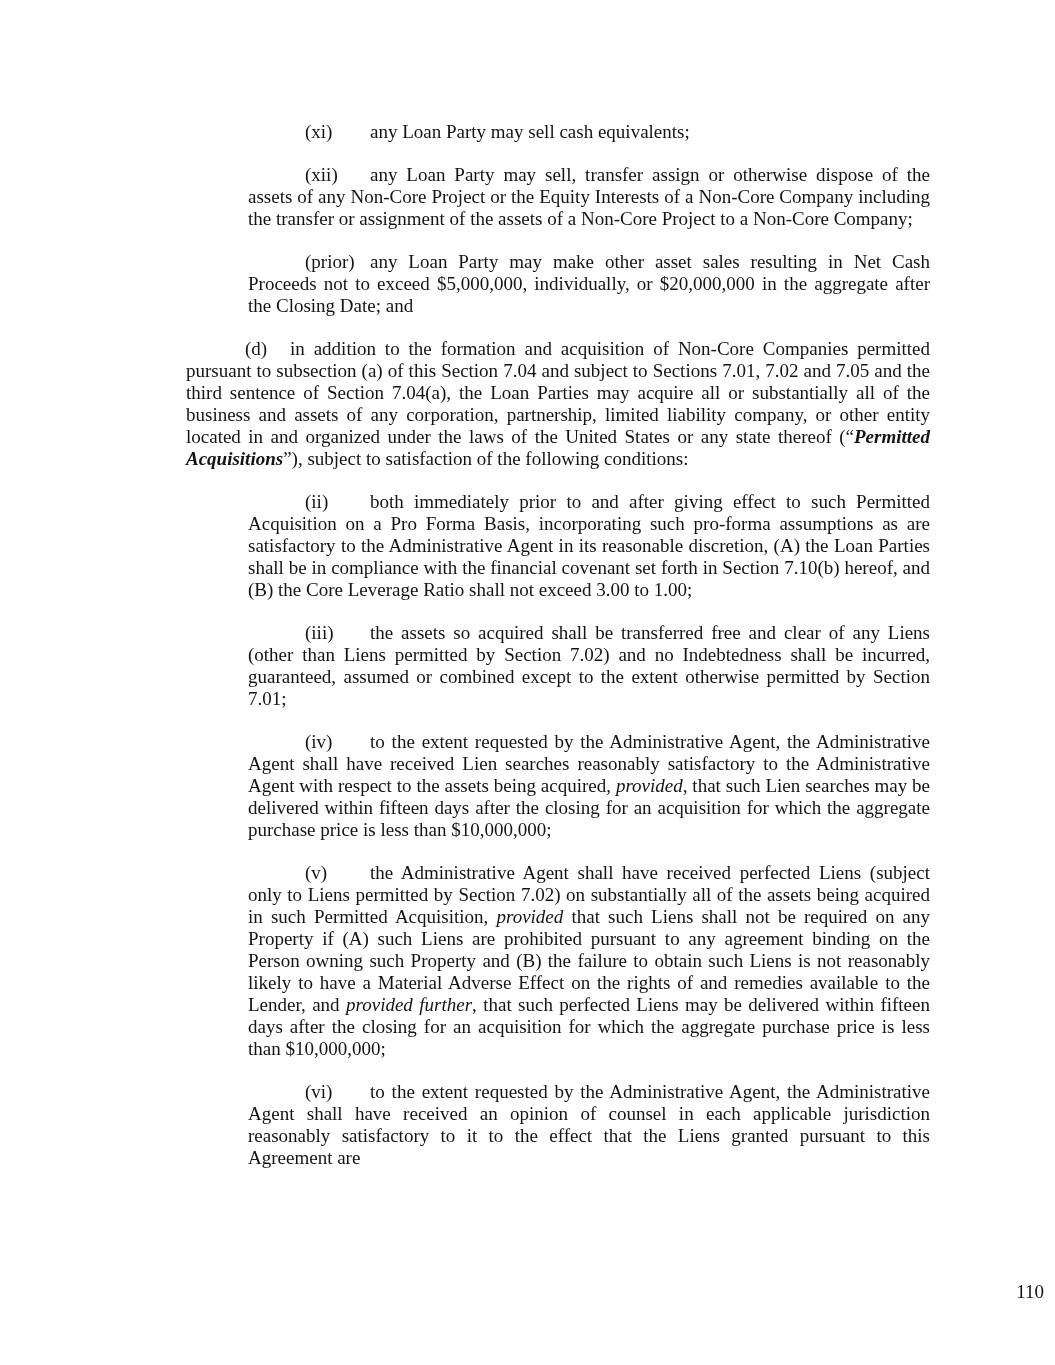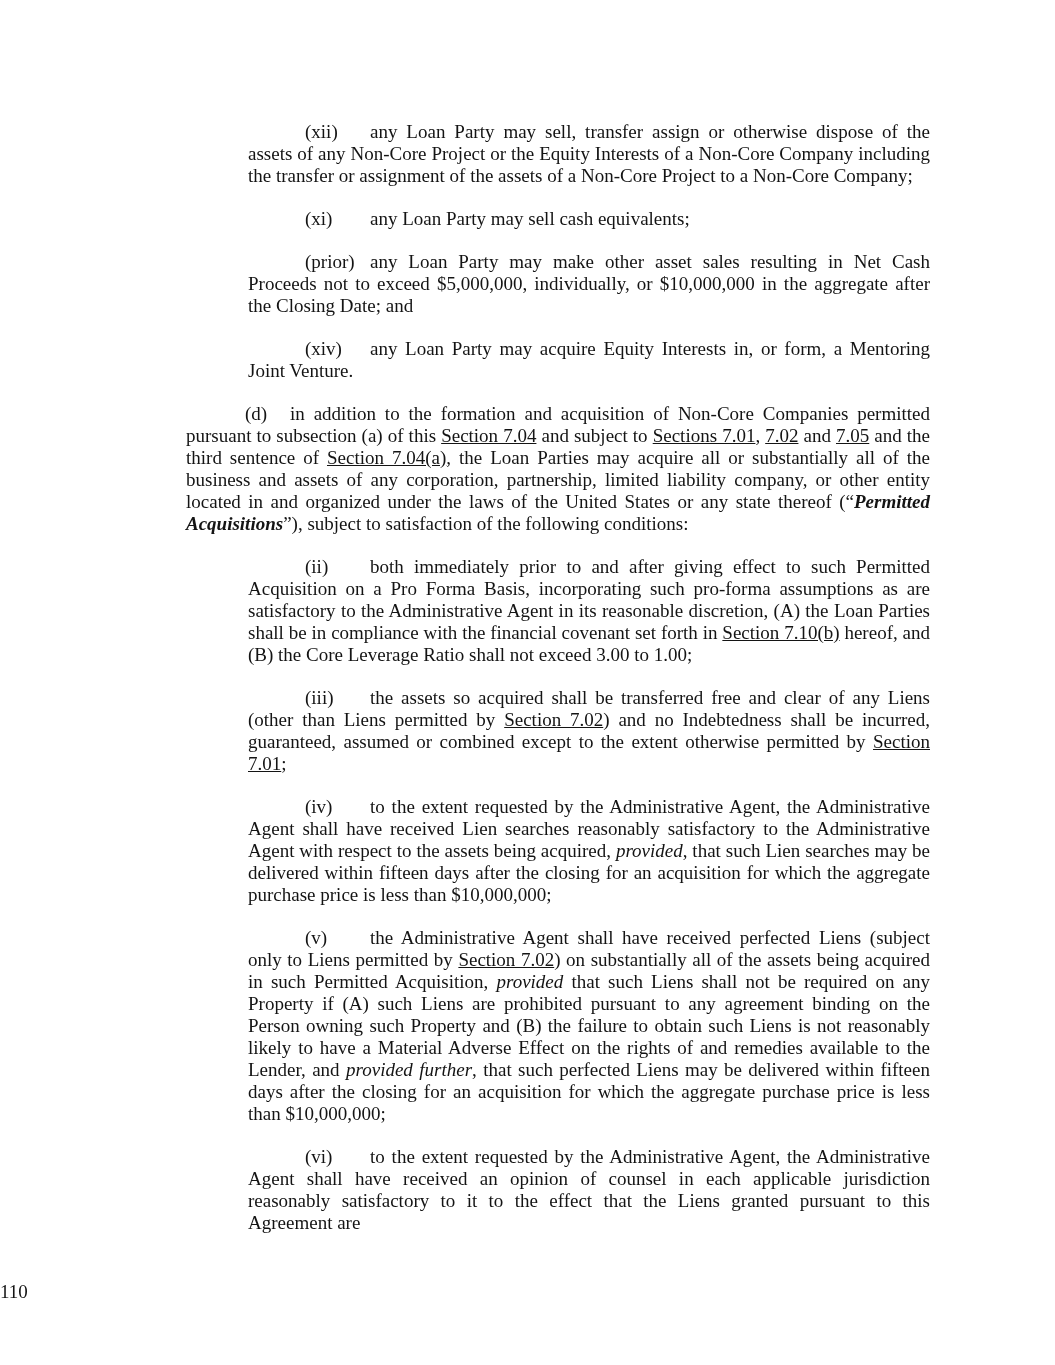--- a/index.html
+++ b/index.html
@@ -38,43 +38,42 @@
   
   p.level-sub {
     margin-left: 62px;
     text-indent: 57px;
   }
   p.level-sub .plabel {
     display: inline-block;
     min-width: 65px;
     text-indent: 0;
   }
-  .s-u  { text-decoration: underline; }
+  .s-u  { }
   .s-i  { font-style: italic; }
   .s-bi { font-style: italic; font-weight: bold; }
   .footer {
     position: absolute;
     top: 1281px;
     left: 0;
     width: 1044px;
-    text-align: left;
+    text-align: right;
   }
 </style>
 </head>
 <body>
 
 <div class="page">
 
+  <p class="para level-sub"><span class="plabel">(xi)</span><span><span>any Loan Party may sell cash equivalents;</span></span></p>
+
   <p class="para level-sub"><span class="plabel">(xii)</span><span><span>any Loan Party may sell, transfer assign or otherwise dispose of the assets of any Non-Core Project or the Equity Interests of a Non-Core Company including the transfer or assignment of the assets of a Non-Core Project to a Non-Core Company;</span></span></p>
 
-  <p class="para level-sub"><span class="plabel">(xi)</span><span><span>any Loan Party may sell cash equivalents;</span></span></p>
+  <p class="para level-sub"><span class="plabel">(prior)</span><span><span>any Loan Party may make other asset sales resulting in Net Cash Proceeds not to exceed $5,000,000, individually, or $20,000,000 in the aggregate after the Closing Date; and</span></span></p>
 
-  <p class="para level-sub"><span class="plabel">(prior)</span><span><span>any Loan Party may make other asset sales resulting in Net Cash Proceeds not to exceed $5,000,000, individually, or $10,000,000 in the aggregate after the Closing Date; and</span></span></p>
-
-  <p class="para level-sub"><span class="plabel">(xiv)</span><span><span>any Loan Party may acquire Equity Interests in, or form, a Mentoring Joint Venture.</span></span></p>
 
   <p class="para level-main"><span class="plabel">(d)</span><span><span>in addition to the formation and acquisition of Non-Core Companies permitted pursuant to subsection (a) of this </span><span class="s-u">Section 7.04</span><span> and subject to </span><span class="s-u">Sections 7.01</span><span>, </span><span class="s-u">7.02</span><span> and </span><span class="s-u">7.05</span><span> and the third sentence of </span><span class="s-u">Section 7.04(a)</span><span>, the Loan Parties may acquire all or substantially all of the business and assets of any corporation, partnership, limited liability company, or other entity located in and organized under the laws of the United States or any state thereof (“</span><span class="s-bi">Permitted Acquisitions</span><span>”), subject to satisfaction of the following conditions:</span></span></p>
 
 
   <p class="para level-sub"><span class="plabel">(ii)</span><span><span>both immediately prior to and after giving effect to such Permitted Acquisition on a Pro Forma Basis, incorporating such pro-forma assumptions as are satisfactory to the Administrative Agent in its reasonable discretion, (A) the Loan Parties shall be in compliance with the financial covenant set forth in </span><span class="s-u">Section 7.10(b)</span><span> hereof, and (B) the Core Leverage Ratio shall not exceed 3.00 to 1.00;</span></span></p>
 
   <p class="para level-sub"><span class="plabel">(iii)</span><span><span>the assets so acquired shall be transferred free and clear of any Liens (other than Liens permitted by </span><span class="s-u">Section 7.02</span><span>) and no Indebtedness shall be incurred, guaranteed, assumed or combined except to the extent otherwise permitted by </span><span class="s-u">Section 7.01</span><span>;</span></span></p>
 
   <p class="para level-sub"><span class="plabel">(iv)</span><span><span>to the extent requested by the Administrative Agent, the Administrative Agent shall have received Lien searches reasonably satisfactory to the Administrative Agent with respect to the assets being acquired, </span><span class="s-i">provided</span><span>, that such Lien searches may be delivered within fifteen days after the closing for an acquisition for which the aggregate purchase price is less than $10,000,000;</span></span></p>
 

